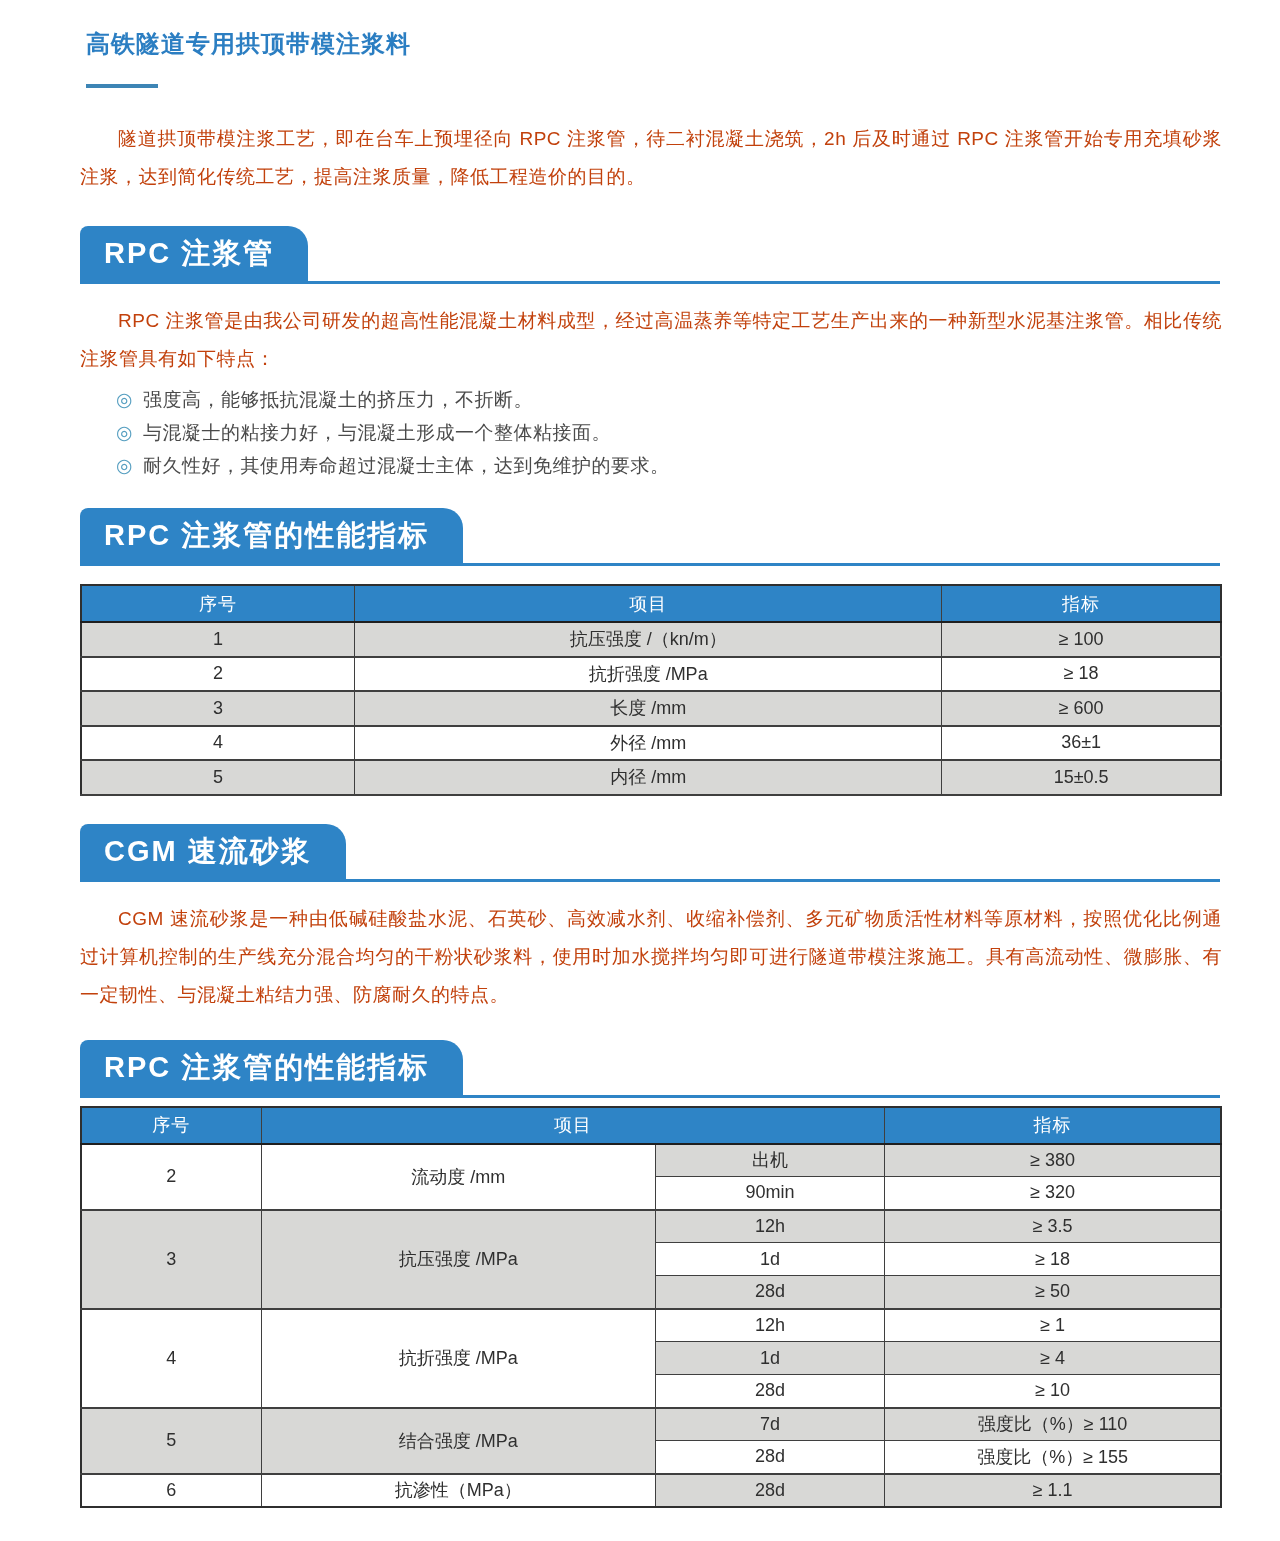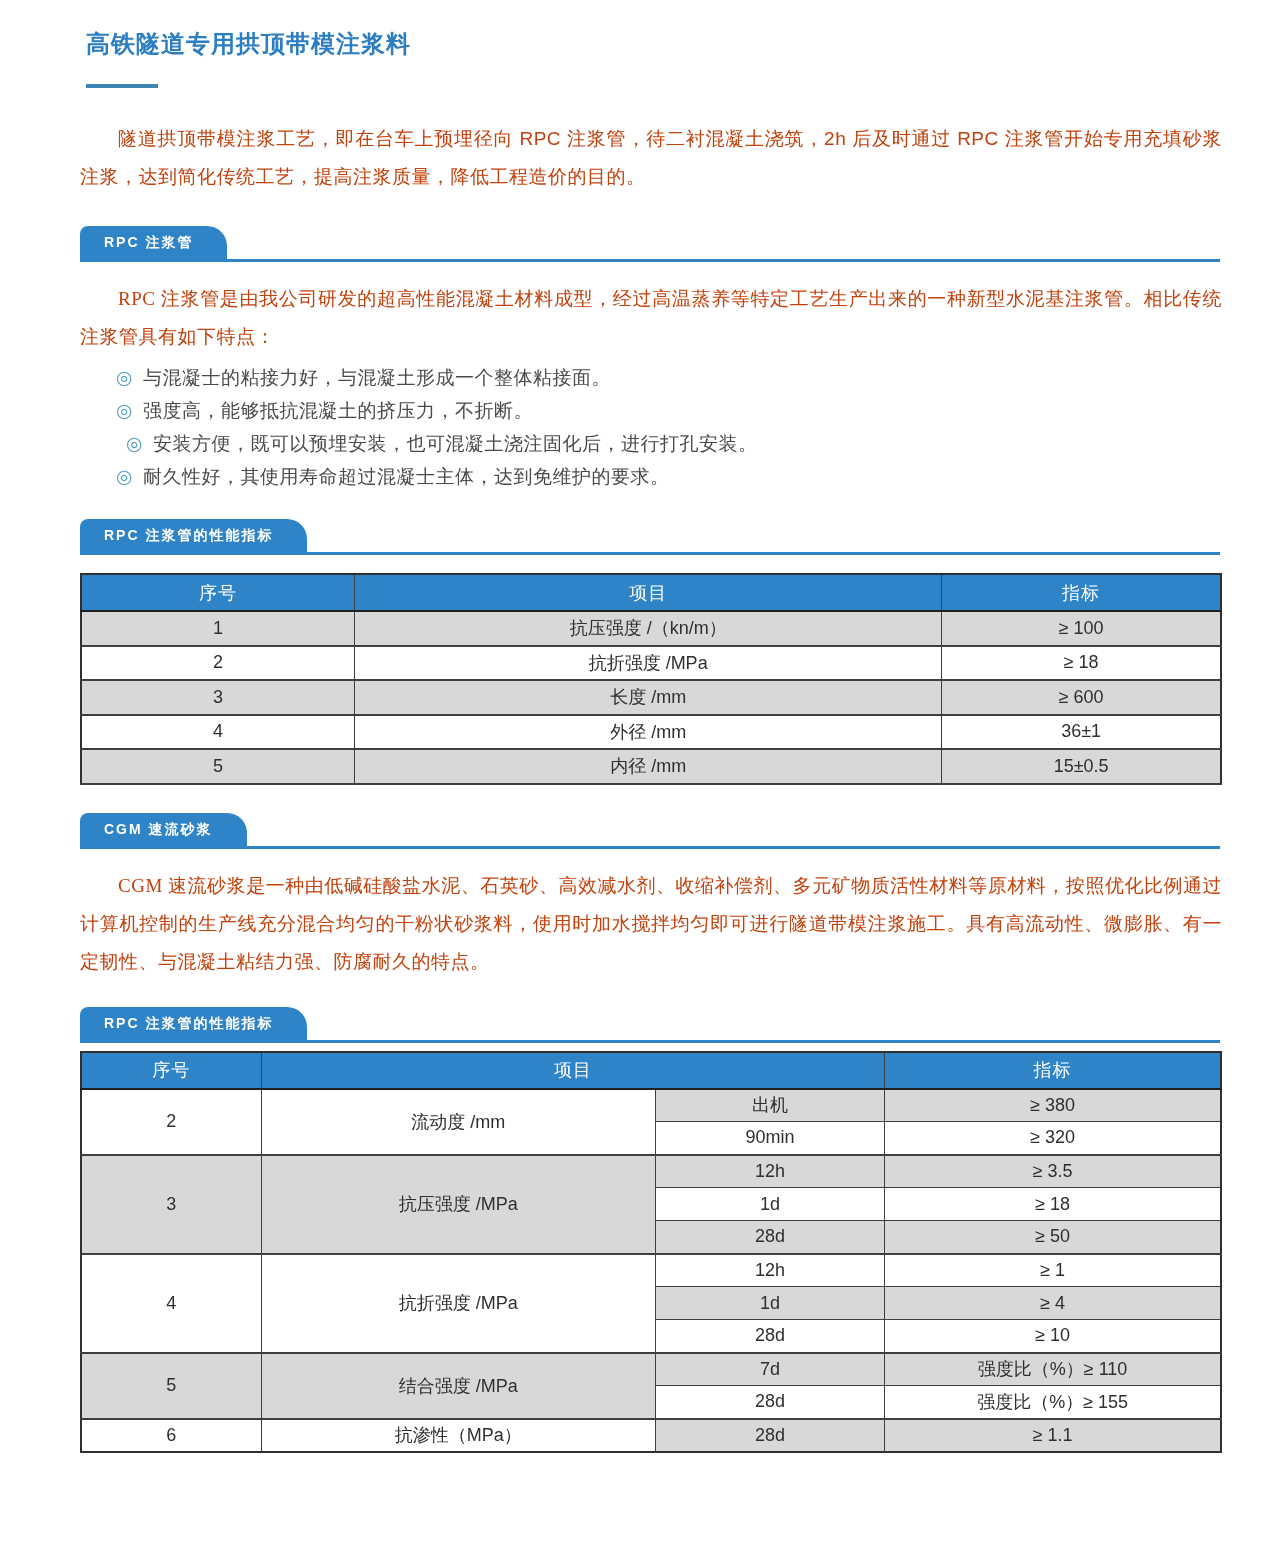--- a/index.html
+++ b/index.html
@@ -20,25 +20,25 @@
   }
   p.body-text {
     font-size: 19px; line-height: 38px; color: #c2410c;
     text-indent: 2em; text-align: justify; letter-spacing: 0.5px;
   }
   .intro { margin-top: 32px; }
   
   .banner { border-bottom: 3px solid #2e84c6; margin-right: 2px; }
   .banner .tab {
     display: inline-block; background: #2e84c6; color: #ffffff;
-    font-size: 14px; font-weight: 700; letter-spacing: 2px;
+    font-size: 29px; font-weight: 700; letter-spacing: 2px;
     padding: 8px 34px 7px 24px; border-radius: 8px 20px 0 0;
   }
   .banner-1 { margin-top: 30px; }
-  .sec-par { margin-top: 18px; font-family: Liberation Serif, serif; }
+  .sec-par { margin-top: 18px; }
   ul.bullets { list-style: none; margin: 10px 0 0 36px; }
   ul.bullets li {
     font-size: 19px; color: #4a4a4a; line-height: 24px;
     margin: 9px 0; letter-spacing: 0.5px;
   }
   .bullet-ico { color: #559ec0; font-size: 19px; margin-right: 10px; }
   table {
     width: 100%; border-collapse: collapse; table-layout: fixed;
     border: 2px solid #2f2f2f;
   }
@@ -68,23 +68,22 @@
 <h1 class="page-title">高铁隧道专用拱顶带模注浆料</h1>
 <div class="title-underline"></div>
 
 <p class="body-text intro">隧道拱顶带模注浆工艺，即在台车上预埋径向 RPC 注浆管，待二衬混凝土浇筑，2h 后及时通过 RPC 注浆管开始专用充填砂浆注浆，达到简化传统工艺，提高注浆质量，降低工程造价的目的。</p>
 
 <div class="banner banner-1">
   <span class="tab">RPC 注浆管</span>
 </div>
 <p class="body-text sec-par">RPC 注浆管是由我公司研发的超高性能混凝土材料成型，经过高温蒸养等特定工艺生产出来的一种新型水泥基注浆管。相比传统注浆管具有如下特点：</p>
 <ul class="bullets">
+  <li><span class="bullet-ico">◎</span><span>强度高，能够抵抗混凝土的挤压力，不折断。</span></li>
   <li><span class="bullet-ico">◎</span><span>与混凝士的粘接力好，与混凝土形成一个整体粘接面。</span></li>
-  <li><span class="bullet-ico">◎</span><span>强度高，能够抵抗混凝土的挤压力，不折断。</span></li>
-  <li><span class="bullet-ico"></span><span class="bullet-ico">◎</span><span>安装方便，既可以预埋安装，也可混凝土浇注固化后，进行打孔安装。</span></li>
   <li><span class="bullet-ico">◎</span><span>耐久性好，其使用寿命超过混凝士主体，达到免维护的要求。</span></li>
 </ul>
 
 <div class="banner banner-2">
   <span class="tab">RPC 注浆管的性能指标</span>
 </div>
 <table class="t1">
   <colgroup>
       <col style="width:24%">
       <col style="width:51.5%">

